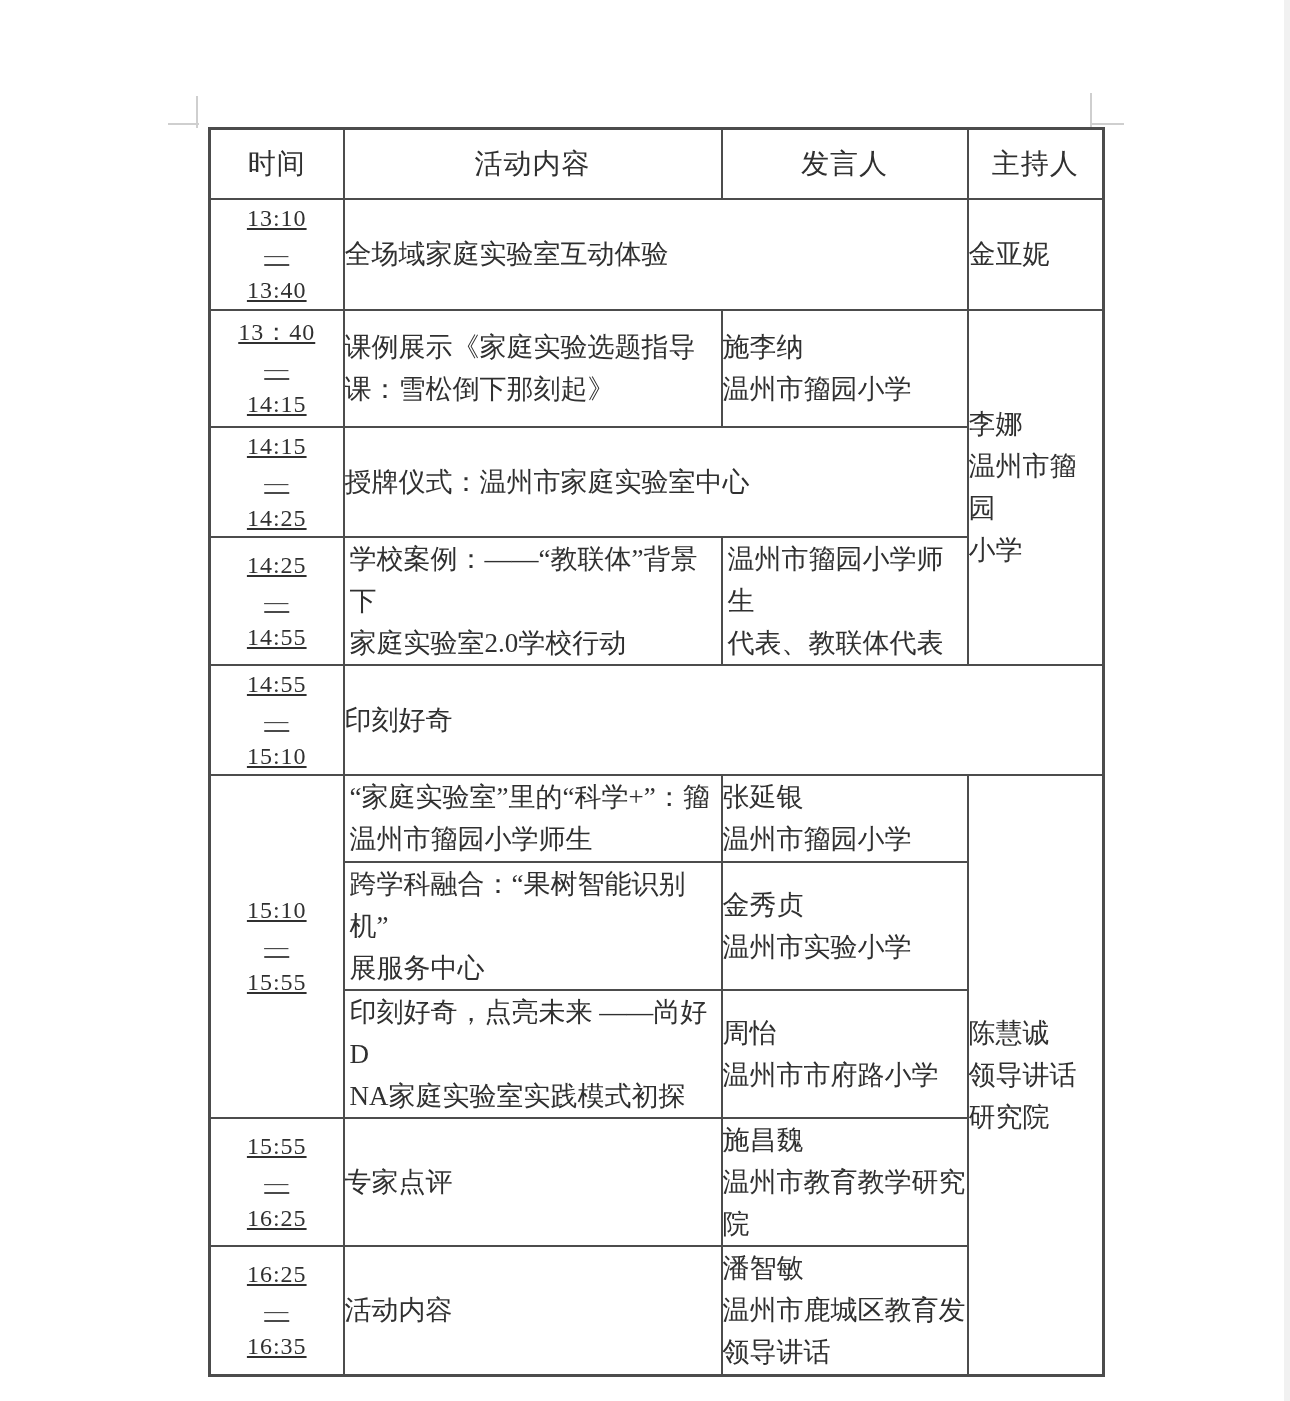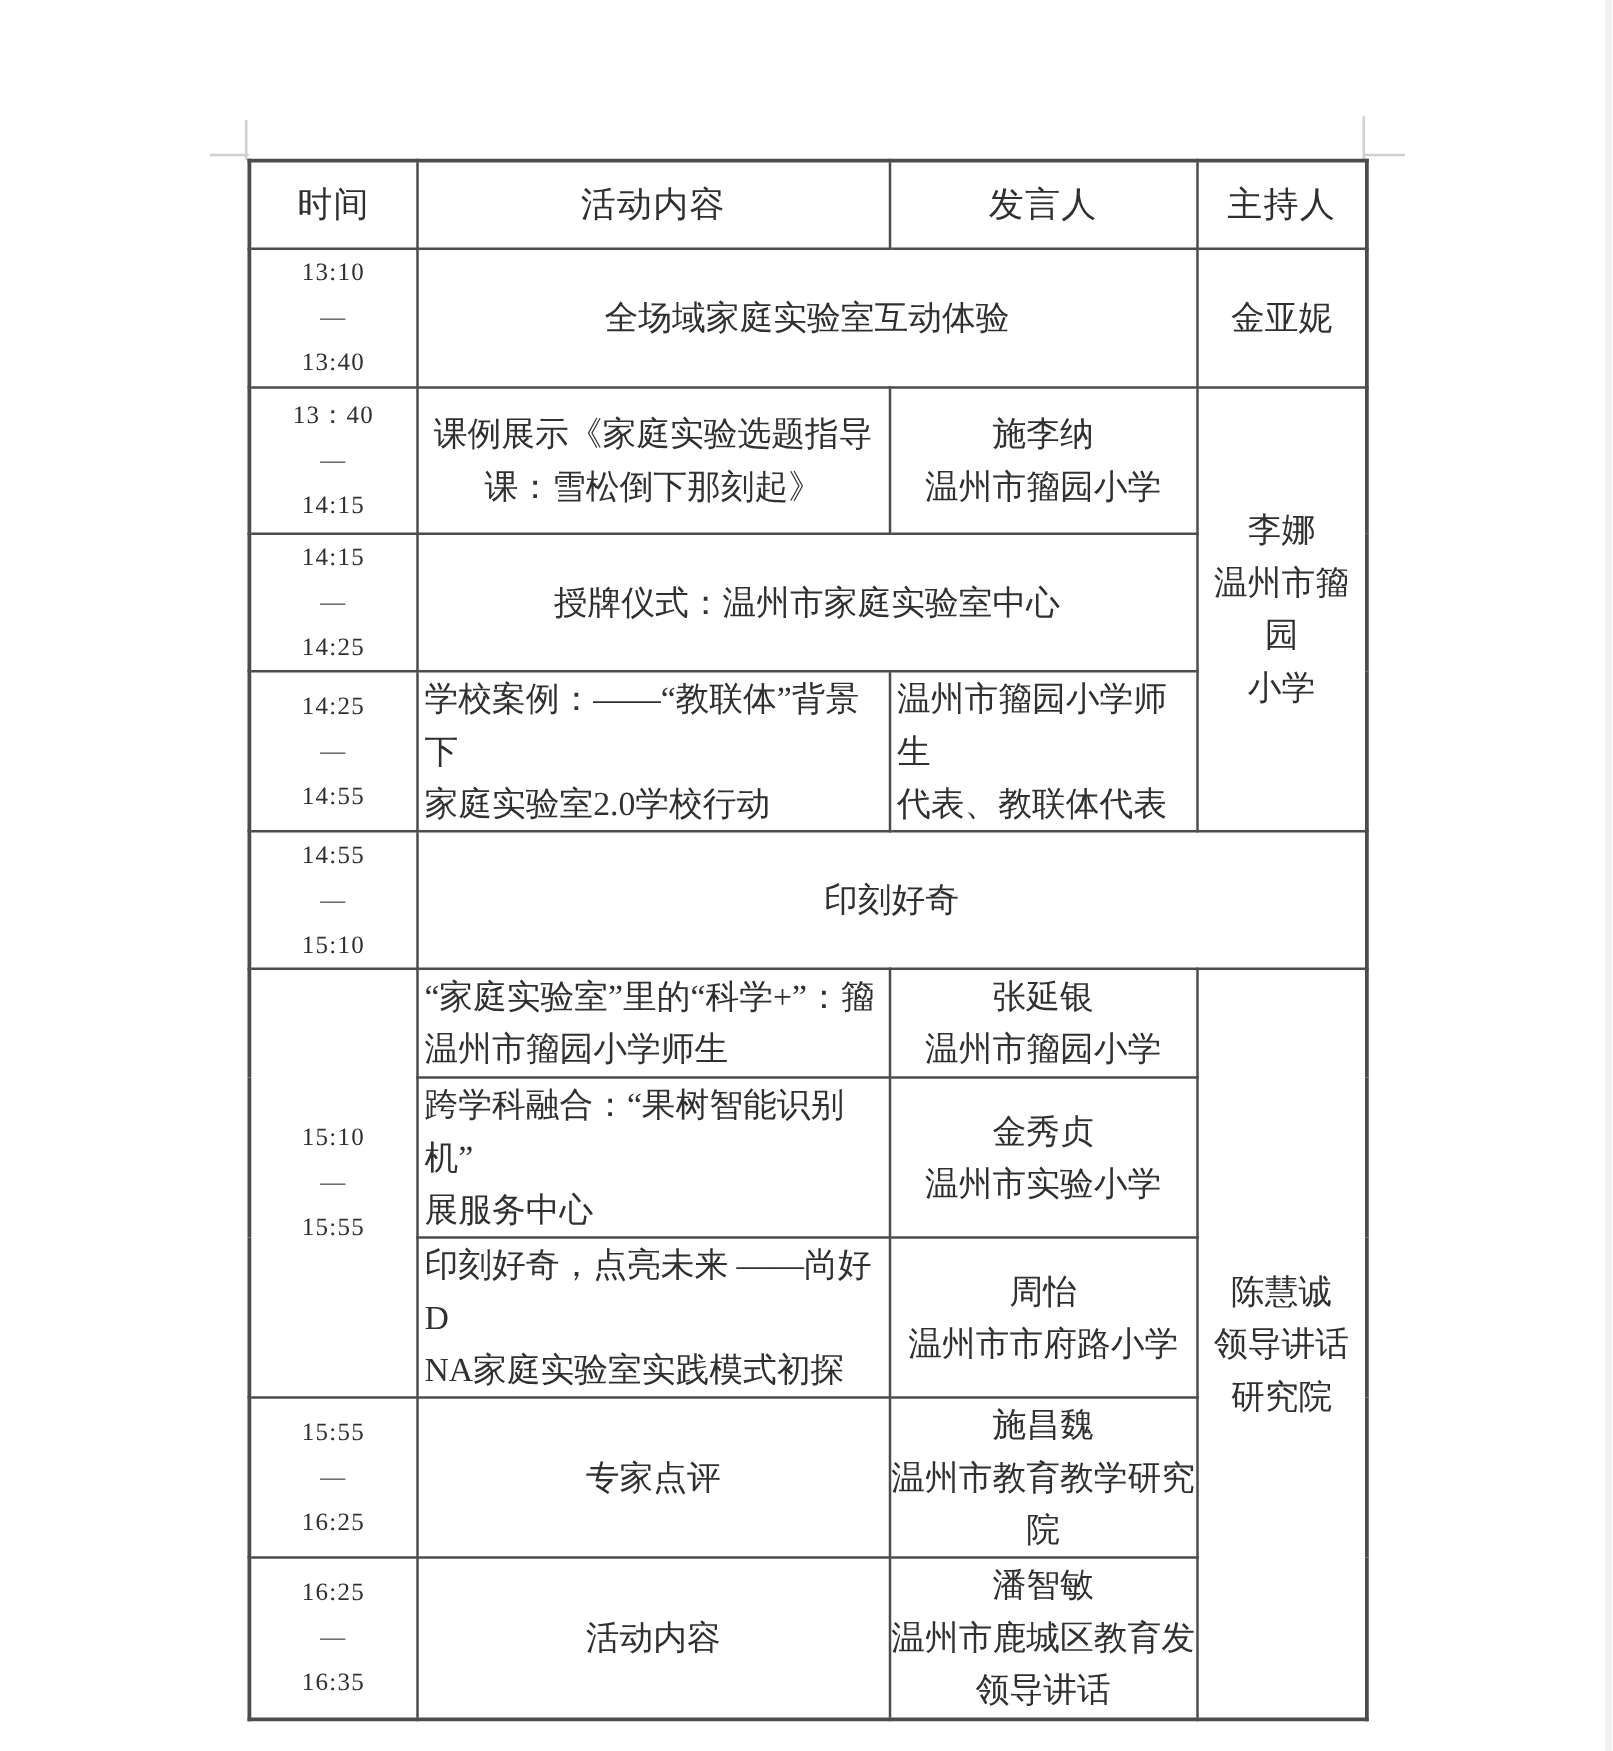--- a/index.html
+++ b/index.html
@@ -19,43 +19,43 @@
   
   .guide { position: absolute; background: #cfcfcf; }
   #guide-v-left  { left: 196px; top: 96px;  width: 2px;  height: 32px; }
   #guide-v-right { left: 1090px; top: 93px; width: 2px;  height: 35px; }
   #guide-h-left  { left: 168px; top: 123px; width: 31px; height: 2px; }
   #guide-h-right { left: 1091px; top: 123px; width: 33px; height: 2px; }
   #page-right-edge { position: absolute; right: 0; top: 0; width: 6px; height: 100%; background: #f1f1f1; }
 
   table#schedule {
     position: absolute;
-    left: 198px;
+    left: 208px;
     top: 127px;
     width: 894px;
     border-collapse: collapse;
     table-layout: fixed;
     border: 3px solid #4c4c4c;
     font-size: 27px;
     color: #303030;
   }
   #schedule th, #schedule td {
     border: 2px solid #4c4c4c;
     vertical-align: middle;
     padding: 0;
     font-weight: normal;
     overflow: hidden;
   }
   tr.thick-top td { border-top-width: 3px; }
 
   .c-time { text-align: center; }
-  .c-center { text-align: center; }
+  .c-center { text-align: left; }
   .c-left { text-align: left; padding-left: 5px !important; padding-right: 3px !important; }
 
-  .time-cell .ln { line-height: 36px; font-size: 20px; letter-spacing: 1px; }
+  .time-cell .ln { line-height: 36px; font-size: 24px; letter-spacing: 1px; text-decoration: underline; }
   .txt .ln { line-height: 42px; }
   .header-cell { text-align: center; font-size: 28px; letter-spacing: 1px; }
   .dash { color: #4a4a4a; }
 </style>
 </head>
 <body>
 
 <div id="page">
 
   <div class="guide" id="guide-v-left"></div>

